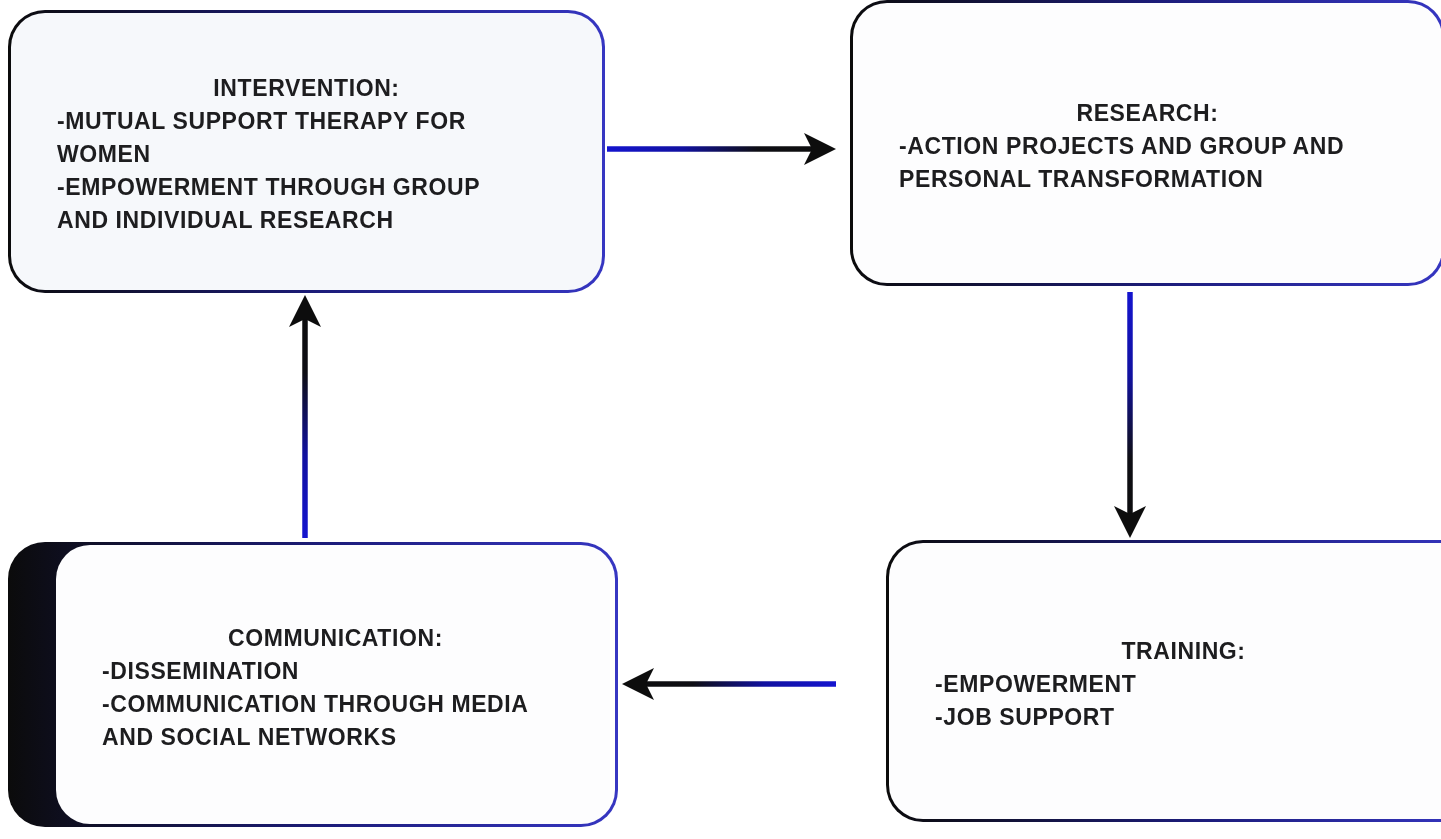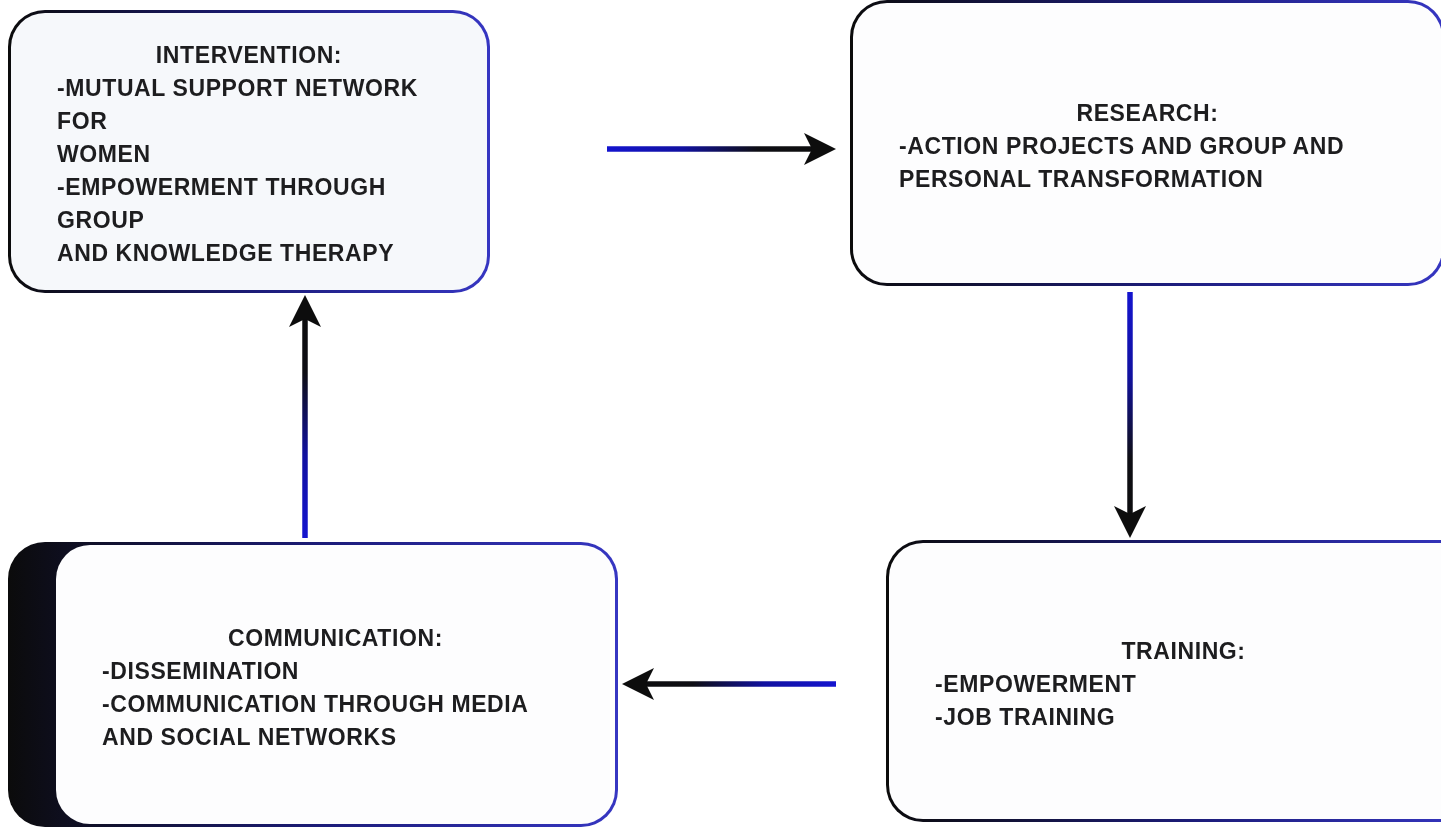--- a/index.html
+++ b/index.html
@@ -54,21 +54,21 @@
   }
   .box-item {
     text-align: left;
     font-size: 23px;
     font-weight: bold;
     letter-spacing: 0.6px;
     line-height: 33px;
     color: #1d1d1f;
     white-space: pre-line;
   }
-  .b-intervention  { left: 8px;   top: 10px;  width: 482px; height: 283px; }
+  .b-intervention  { left: 8px;   top: 10px;  width: 597px; height: 283px; }
   .b-research      { left: 838px; top: 0;   width: 595px; height: 286px; margin-left: 12px; }
   .b-communication { left: 8px;   top: 542px; width: 610px; height: 285px; padding-left: 48px; }
   .b-training      { left: 838px; top: 540px; width: 595px; height: 282px; margin-left: 48px; }
 </style>
 </head>
 <body>
 
 <div class="stage">
 
   <svg class="arrows" viewBox="0 0 1441 839" xmlns="http://www.w3.org/2000/svg">
@@ -116,40 +116,40 @@
 
     <g>
       <line x1="305" y1="538" x2="305" y2="317" stroke="url(#g-ci)" stroke-width="5.5"></line>
       <path d="M 305 295 L 289 327 L 305 319 L 321 327 Z" fill="#0d0d0d"></path>
     </g>
   </svg>
 
   <div class="box b-intervention">
     <div class="box-inner tinted">
       <div class="box-title">INTERVENTION:</div>
-      <div class="box-item">-MUTUAL SUPPORT NETWORK FOR
+      <div class="box-item">-MUTUAL SUPPORT THERAPY FOR
 WOMEN</div>
       <div class="box-item">-EMPOWERMENT THROUGH GROUP
-AND KNOWLEDGE THERAPY</div>
+AND INDIVIDUAL RESEARCH</div>
     </div>
   </div>
 
   <div class="box b-research">
     <div class="box-inner">
       <div class="box-title">RESEARCH:</div>
       <div class="box-item">-ACTION PROJECTS AND GROUP AND
 PERSONAL TRANSFORMATION</div>
     </div>
   </div>
 
   <div class="box b-training">
     <div class="box-inner">
       <div class="box-title">TRAINING:</div>
       <div class="box-item">-EMPOWERMENT</div>
-      <div class="box-item">-JOB TRAINING</div>
+      <div class="box-item">-JOB SUPPORT</div>
     </div>
   </div>
 
   <div class="box b-communication">
     <div class="box-inner">
       <div class="box-title">COMMUNICATION:</div>
       <div class="box-item">-DISSEMINATION</div>
       <div class="box-item">-COMMUNICATION THROUGH MEDIA
 AND SOCIAL NETWORKS</div>
     </div>

